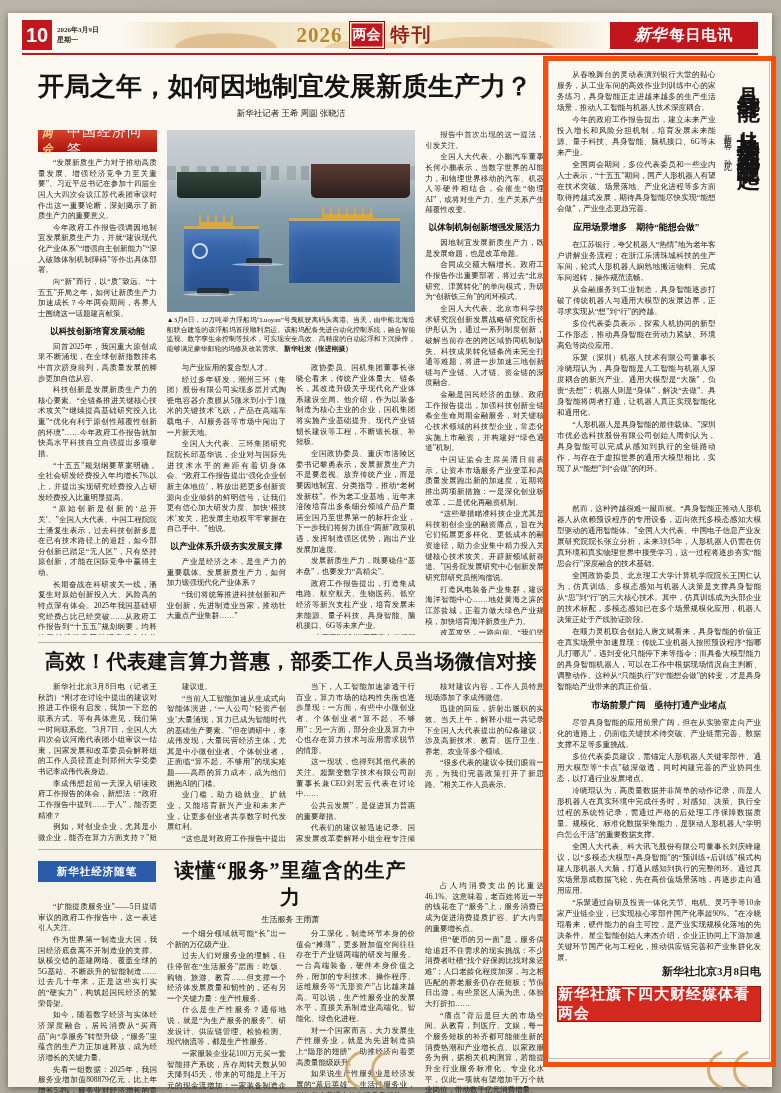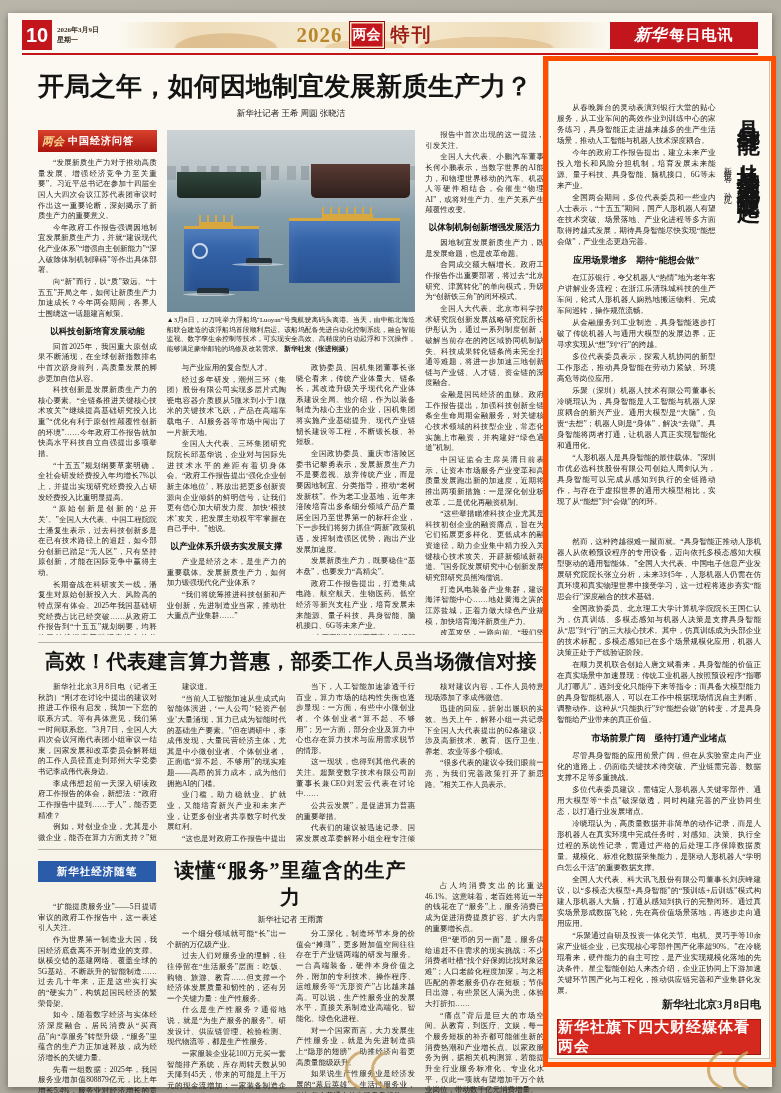--- a/index.html
+++ b/index.html
@@ -36,21 +36,21 @@
   .cols{display:flex;gap:10px;}
   .col{flex:1;overflow:hidden;}
   .h505{height:505px;}
   .mid{flex:2.09;display:flex;flex-direction:column;overflow:hidden;}
   .mid-cols{display:flex;gap:10px;flex:1;overflow:hidden;margin-top:3px;}
   .col-p{font-size:7.5px;line-height:1.42;text-align:justify;text-indent:2em;margin:0 0 1px;color:#1d1d1d;}
   .col-h{font-size:8.6px;font-weight:bold;text-align:center;margin:6px 0 4px;color:#101010;}
   .qa-badge{height:22px;display:flex;align-items:center;background:linear-gradient(180deg,#d8422c,#ab140e);
     margin-bottom:6px;padding:0 4px;gap:4px;}
   .qa-seal{color:#f7d08a;font-weight:bold;font-style:italic;font-size:11px;}
-  .qa-label{color:#fff;font-weight:bold;font-size:10px;letter-spacing:1px;}
+  .qa-label{color:#fff;font-weight:normal;font-size:14px;letter-spacing:1px;}
   
   .photo{position:relative;height:182px;background:linear-gradient(180deg,#ccd2d5 0%,#bcc5c9 22%,#9fb0b8 34%,#849dab 48%,#7b95a3 60%,#6f8b99 100%);overflow:hidden;}
   .skyline{position:absolute;left:0;right:0;top:36px;height:14px;opacity:.7;
     background:repeating-linear-gradient(90deg,#97a2a8 0 9px,transparent 9px 14px,#8d999f 14px 22px,transparent 22px 30px);}
   .ship-l{position:absolute;left:4%;top:42px;width:34%;height:26px;background:linear-gradient(180deg,#31463c,#1d2a24);border-radius:0 0 4px 4px;}
   .ship-r{position:absolute;right:2%;top:34px;width:40%;height:34px;background:linear-gradient(180deg,#5a3a33,#2e1f1c);border-radius:0 0 5px 5px;}
   .dock{position:absolute;height:62px;background:linear-gradient(180deg,#3a6cb4,#27508f);border-top:3px solid #d8a83e;box-shadow:inset 0 10px 14px rgba(255,255,255,.12);}
   .dock.d1{left:7%;width:30%;top:96px;}
   .dock.d2{left:49%;width:45%;top:88px;}
   .crane{position:absolute;top:-14px;width:46%;height:11px;background:
@@ -71,21 +71,21 @@
   .essay-mid{flex:2.09;text-align:center;}
   .essay-h2{font-size:20px;font-weight:900;margin:2px 0 3px;color:#141414;letter-spacing:1px;}
   .essay-by{font-size:8px;color:#222;}
   .essay-cols{display:flex;gap:10px;margin-top:4px;}
   .essay-cols .col{height:168px;}
   .colA-offset{margin-top:-27px;height:195px !important;}
   .colD-offset{margin-top:-48px;height:216px !important;}
   
   .feature{position:absolute;left:540px;top:47px;width:222px;height:999px;background:#fcf9f1;
     border:1px solid #c9c2b2;padding:8px 8px 6px;box-sizing:border-box;}
-  .feature-top{display:flex;height:430px;overflow:hidden;margin-top:33px;}
+  .feature-top{display:flex;height:430px;overflow:hidden;}
   .f-intro{flex:1;overflow:hidden;}
   .f-byline{writing-mode:vertical-rl;font-size:8px;letter-spacing:2px;color:#333;margin:58px 1px 0 5px;}
   .f-byline .gap{display:inline-block;height:16px;}
   .f-title{writing-mode:vertical-rl;font-size:23px;font-weight:900;letter-spacing:4px;line-height:1.1;
     color:#151515;padding-left:3px;}
   .f-body{height:458px;overflow:hidden;margin-top:4px;}
   .feature .col-p{font-size:7.6px;line-height:1.45;}
   .feature .col-h{font-size:9px;margin:7px 0 5px;}
   .f-dateline{font-size:11px;font-weight:bold;text-align:right;margin:3px 0 7px;}
   .f-button{height:34px;background:#d5281e;border:1px solid #a51408;color:#fff;display:flex;align-items:center;
@@ -222,21 +222,21 @@
             <p class="col-p">“很多代表的建议令我们眼前一亮，为我们完善政策打开了新思路。”相关工作人员表示。</p>
           </div>
       </div>
 
       <hr class="sec-rule">
 
       <div class="essay-head">
         <div class="essay-badge">新华社经济随笔</div>
         <div class="essay-mid">
           <div class="essay-h2">读懂“服务”里蕴含的生产力</div>
-          <div class="essay-by">新华社记者 王雨萧</div>
+          <div class="essay-by">生活服务 王雨萧</div>
         </div>
         <div class="col" style="flex:1"></div>
       </div>
       <div class="essay-cols">
         <div class="col colA-offset">
             <p class="col-p">“扩能提质服务业”——5日提请审议的政府工作报告中，这一表述引人关注。</p>
             <p class="col-p">作为世界第一制造业大国，我国经济底盘离不开制造业的支撑。纵横交错的基建网络、覆盖全球的5G基站、不断跃升的智能制造……过去几十年来，正是这些实打实的“硬实力”，构筑起国民经济的繁荣骨架。</p>
             <p class="col-p">如今，随着数字经济与实体经济深度融合，居民消费从“买商品”向“享服务”转型升级，“服务”里蕴含的生产力正加速释放，成为经济增长的关键力量。</p>
             <p class="col-p">先看一组数据：2025年，我国服务业增加值808879亿元，比上年增长5.4%，服务业对经济增长的贡献率达61.4%。</p>
           </div>

